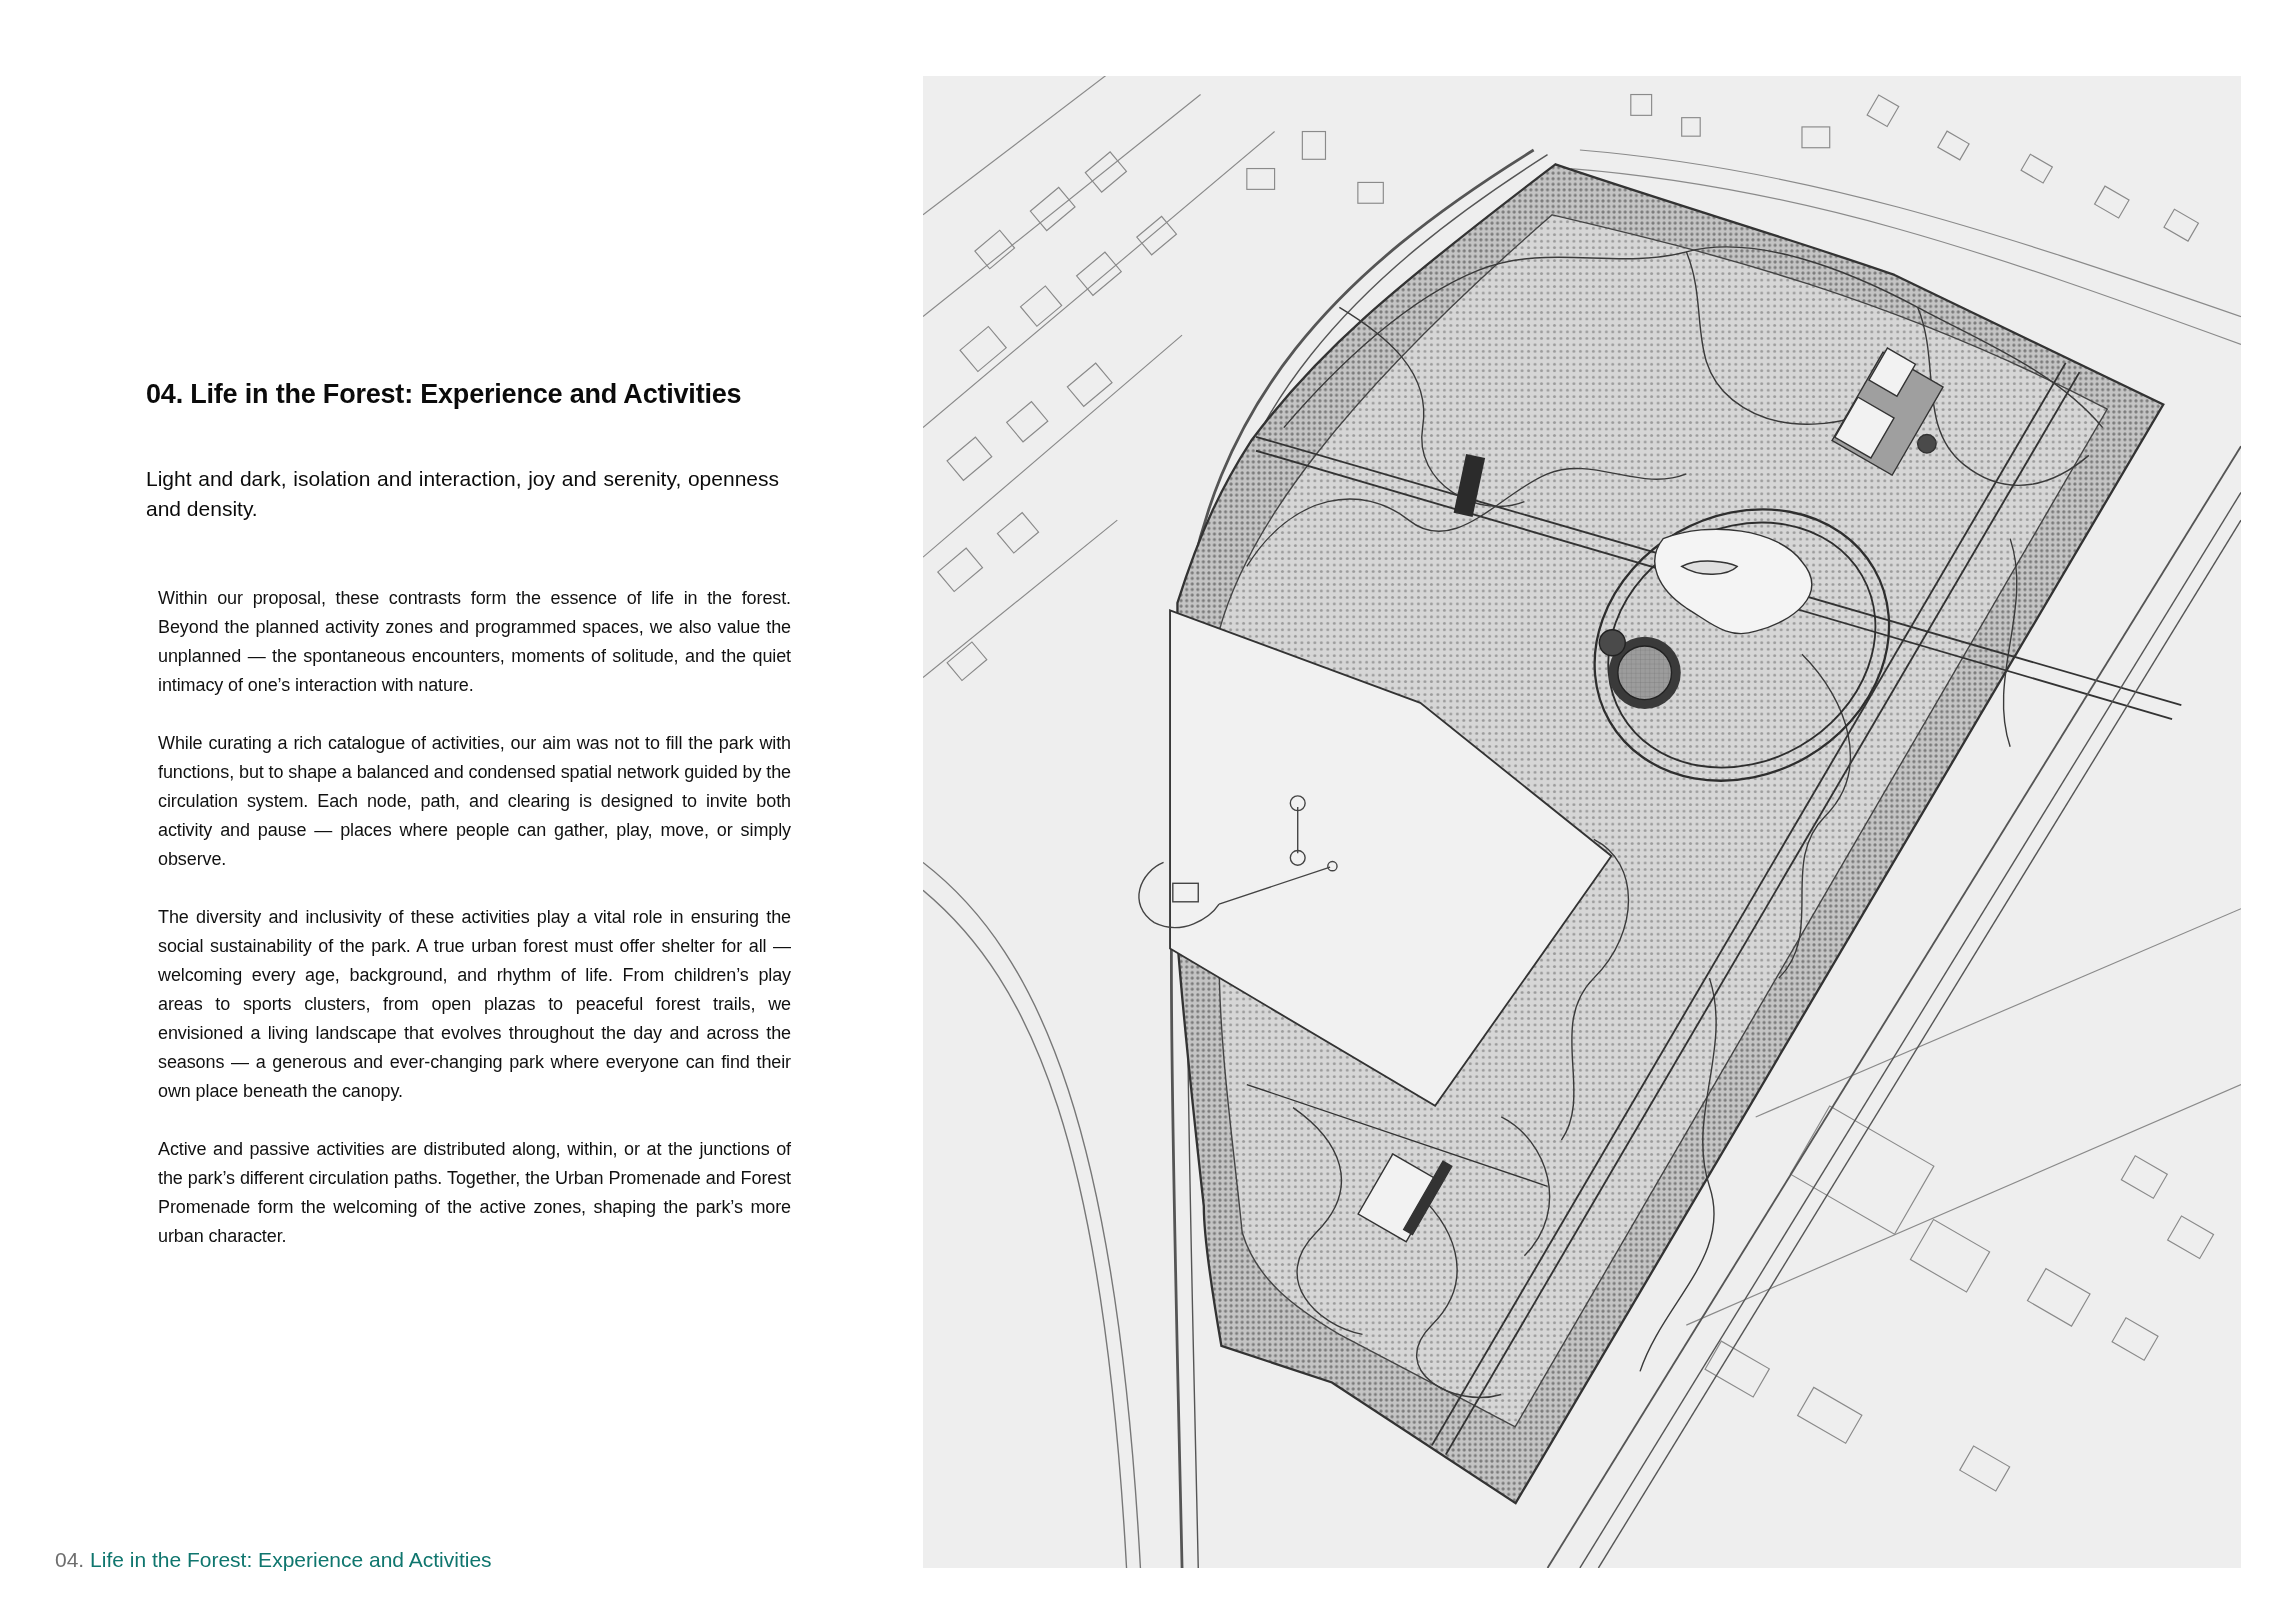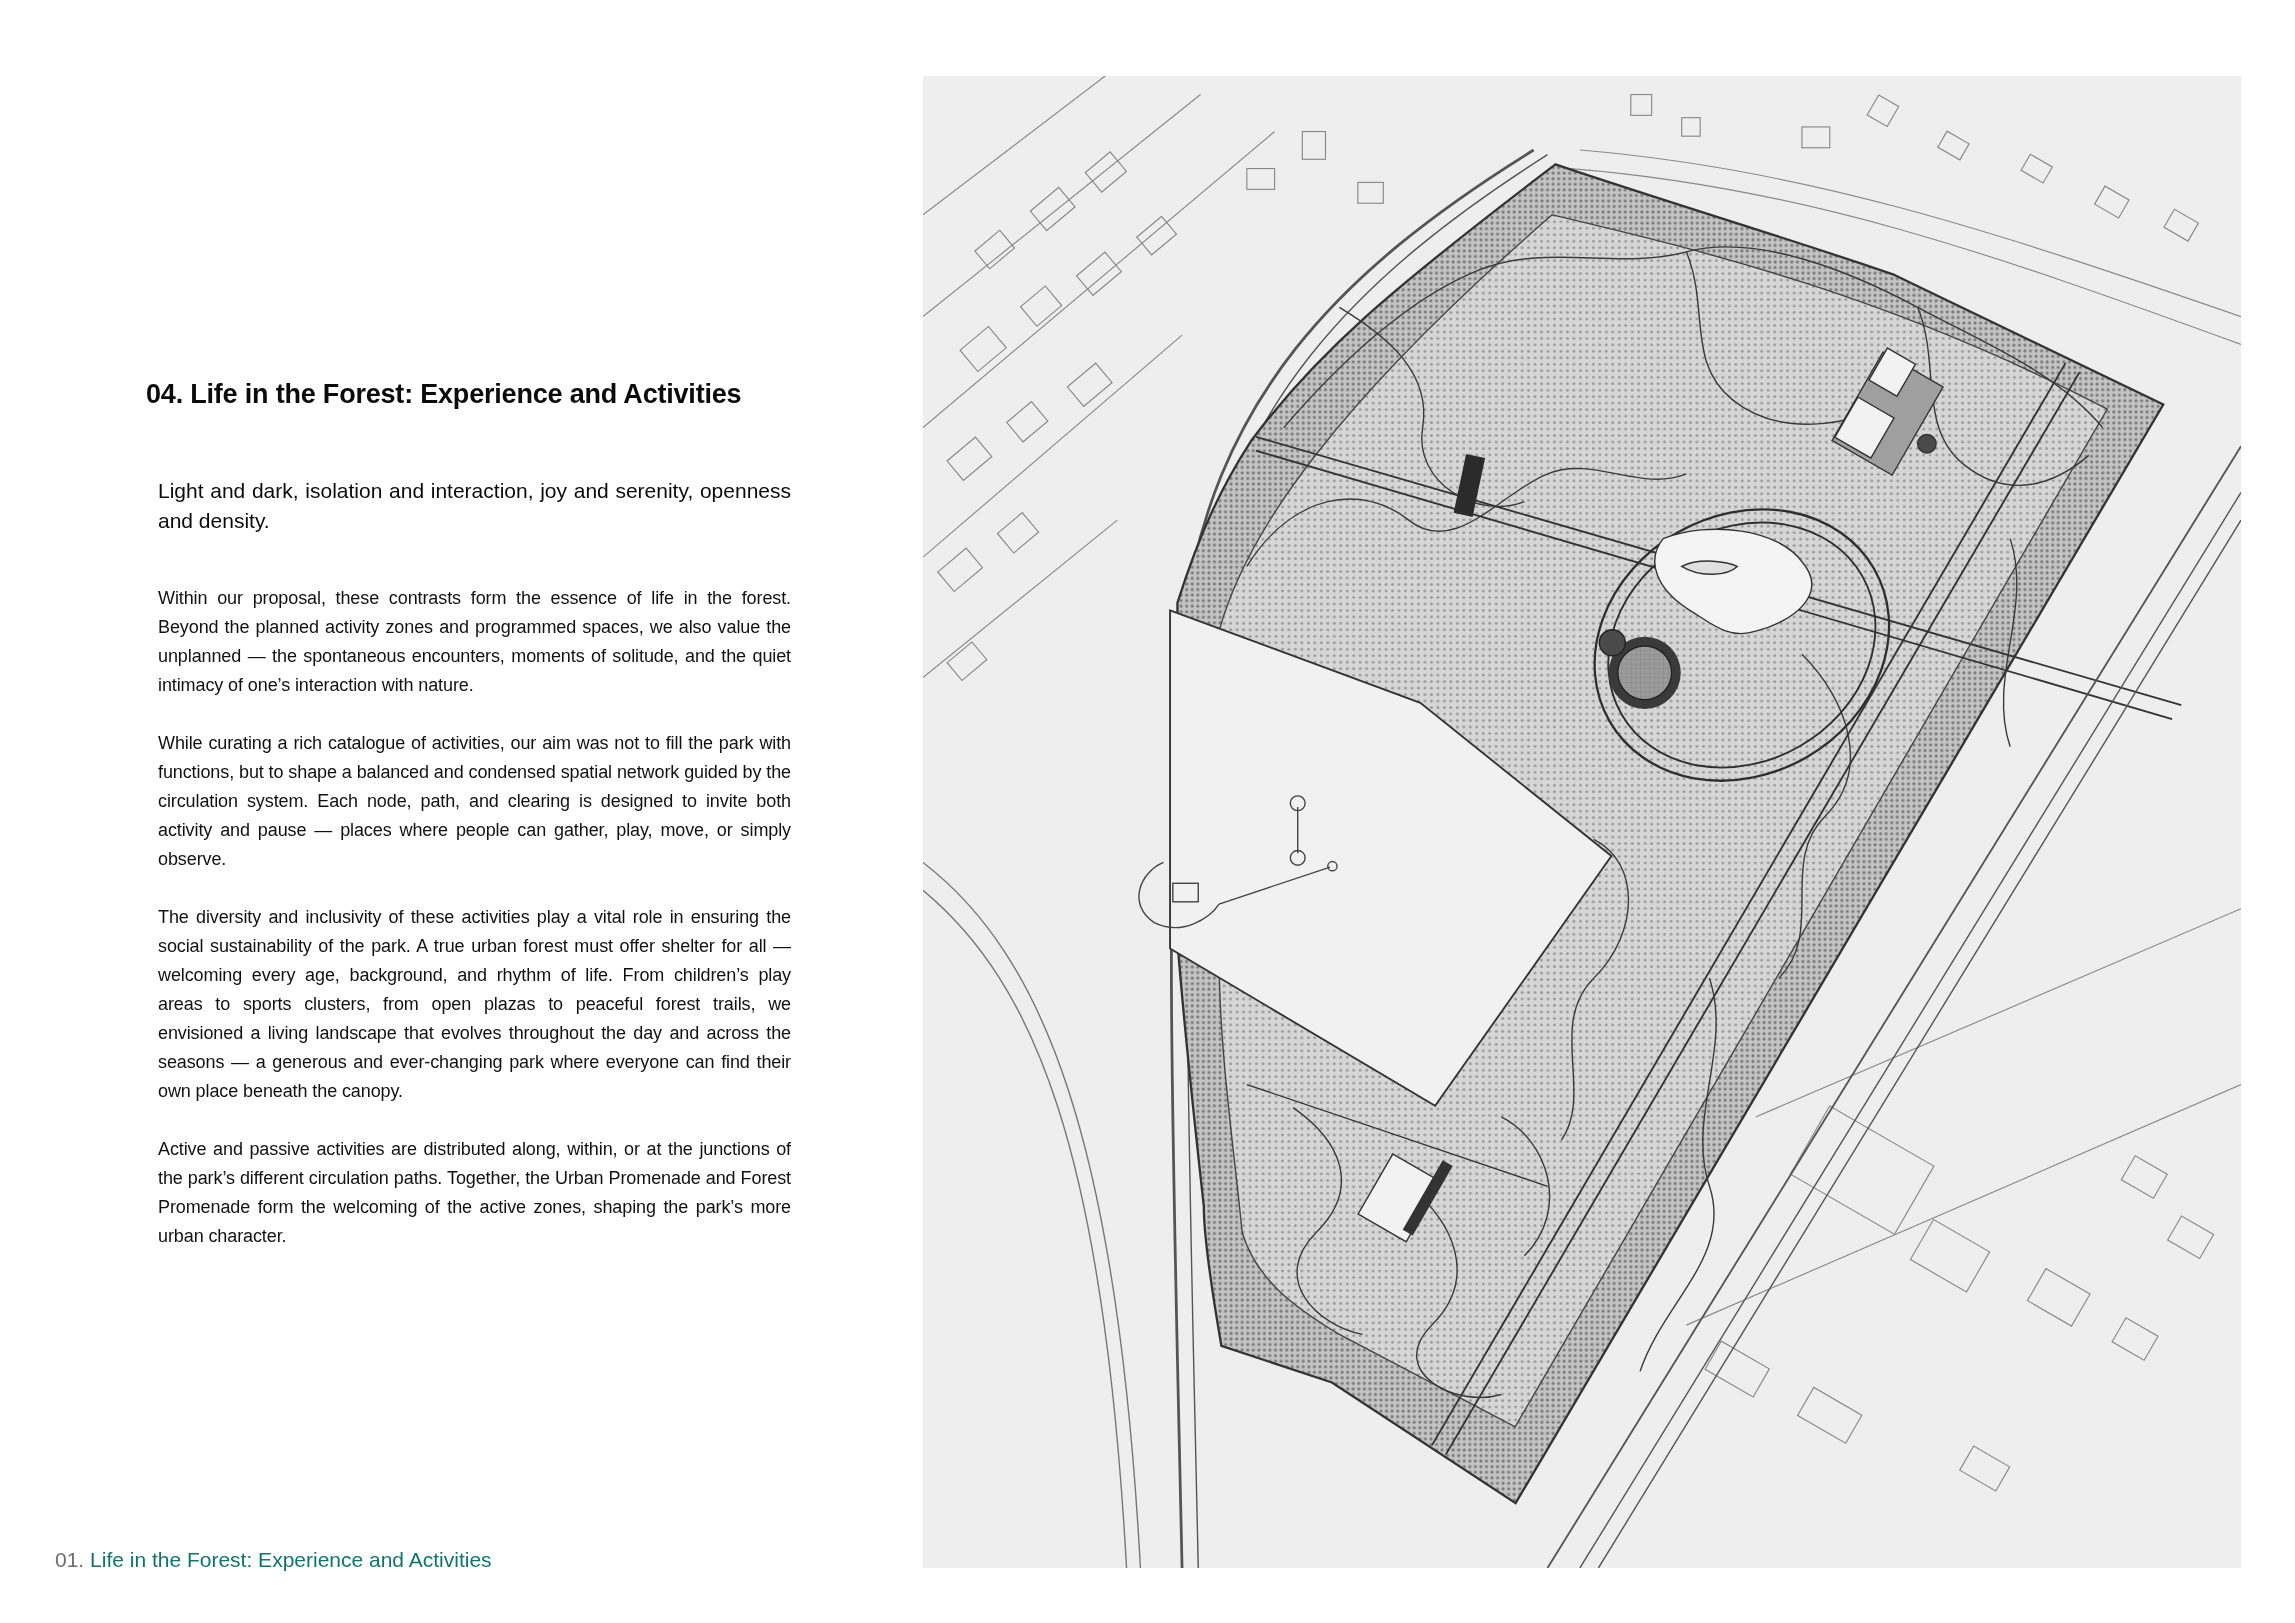--- a/index.html
+++ b/index.html
@@ -3,21 +3,21 @@
 <meta charset="utf-8">
 <style>
   html, body { margin: 0; padding: 0; background: #ffffff; }
   body { width: 2295px; height: 1623px; position: relative; overflow: hidden;
          font-family: "Liberation Sans", "DejaVu Sans", sans-serif; color: #111; }
   .page { position: absolute; inset: 0; }
   .text-col { position: absolute; left: 146px; top: 376px; width: 633px; }
   .title { font-family: "Liberation Sans", sans-serif; font-weight: 700; font-size: 27px;
            line-height: 37px; margin: 0; letter-spacing: -0.2px; color: #0b0b0b; }
   .subtitle { position: absolute; left: 0; top: 88px; width: 633px; font-size: 21px; line-height: 30px;
-              margin: 12px; font-weight: 400; color: #0b0b0b; text-align: justify; }
+              margin: 0; font-weight: 400; color: #0b0b0b; text-align: justify; }
   .body { position: absolute; left: 0; top: 208px; width: 633px; margin-left: 12px; }
   .para { font-size: 18px; line-height: 29px; margin: 0 0 29px 0; text-align: justify;
           text-align-last: left; color: #111; letter-spacing: -0.1px; }
   .footer { position: absolute; left: 55px; top: 1548px; font-size: 21px; color: #7a7a7a;
             white-space: nowrap; }
   .footer .num { color: #6e6e6e; font-weight: 400; }
   .footer .label { color: #0f766e; font-weight: 400; }
   .map-panel { position: absolute; left: 923px; top: 76px; width: 1318px; height: 1492px;
                background: #eeeeee; overflow: hidden; }
   .map-panel svg { position: absolute; left: 0; top: 0; width: 1318px; height: 1492px; }
@@ -32,21 +32,21 @@
     <p class="subtitle">Light and dark, isolation and interaction, joy and serenity, openness and density.</p>
     <div class="body">
       <p class="para">Within our proposal, these contrasts form the essence of life in the forest. Beyond the planned activity zones and programmed spaces, we also value the unplanned — the spontaneous encounters, moments of solitude, and the quiet intimacy of one’s interaction with nature.</p>
       <p class="para">While curating a rich catalogue of activities, our aim was not to fill the park with functions, but to shape a balanced and condensed spatial network guided by the circulation system. Each node, path, and clearing is designed to invite both activity and pause — places where people can gather, play, move, or simply observe.</p>
       <p class="para">The diversity and inclusivity of these activities play a vital role in ensuring the social sustainability of the park. A true urban forest must offer shelter for all — welcoming every age, background, and rhythm of life. From children’s play areas to sports clusters, from open plazas to peaceful forest trails, we envisioned a living landscape that evolves throughout the day and across the seasons — a generous and ever-changing park where everyone can find their own place beneath the canopy.</p>
       <p class="para">Active and passive activities are distributed along, within, or at the junctions of the park’s different circulation paths. Together, the Urban Promenade and Forest Promenade form the welcoming of the active zones, shaping the park’s more urban character.</p>
     </div>
   </div>
 
   <div class="footer">
-    <span class="num">01.</span><span class="label"> Life in the Forest: Experience and Activities</span>
+    <span class="num">04.</span><span class="label"> Life in the Forest: Experience and Activities</span>
   </div>
 
   <div class="map-panel">
     <svg viewBox="0 0 2849 3225" xmlns="http://www.w3.org/2000/svg">
       <defs>
         <pattern id="dots" width="14" height="14" patternUnits="userSpaceOnUse">
           <rect width="14" height="14" fill="#d6d6d6"></rect>
           <circle cx="7" cy="7" r="3.2" fill="#9a9a9a"></circle>
         </pattern>
         <pattern id="dots-dense" width="12" height="12" patternUnits="userSpaceOnUse">

